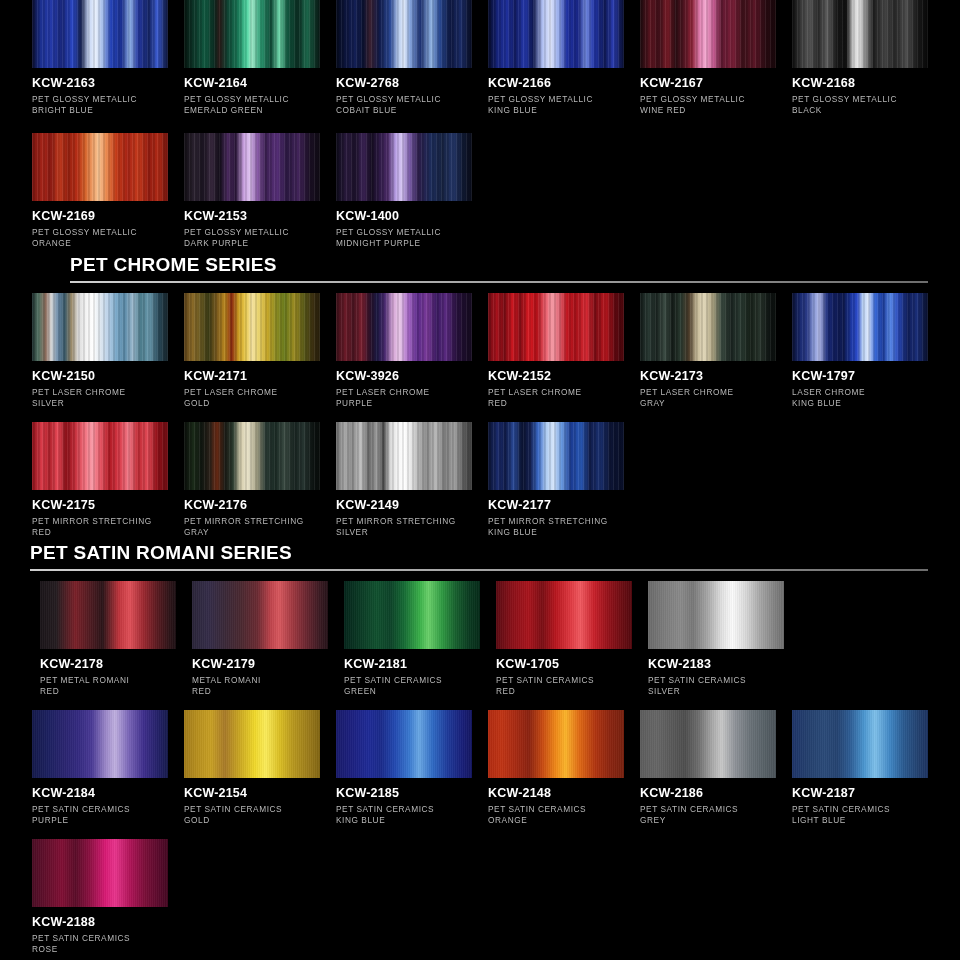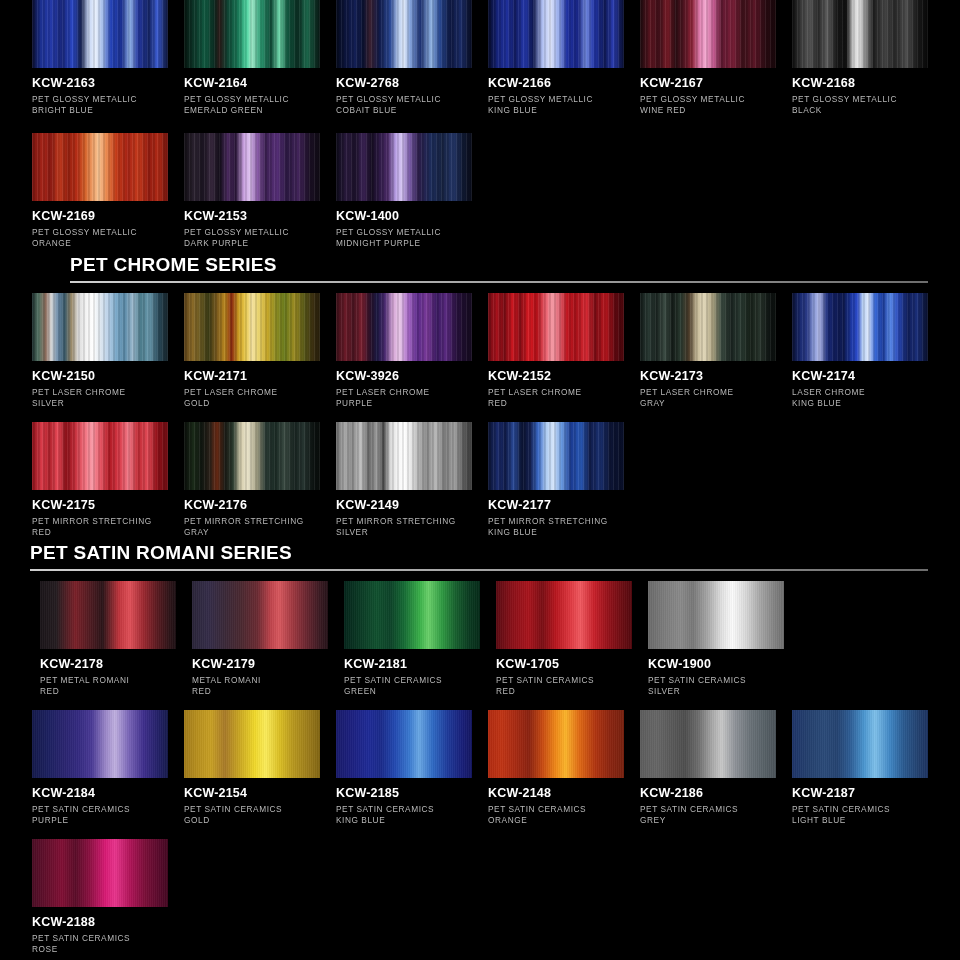--- a/index.html
+++ b/index.html
@@ -177,21 +177,21 @@
         <div class="swatch" style="background: linear-gradient(to right, rgb(16, 24, 22) 0%, rgb(42, 58, 52) 6%, rgb(26, 36, 32) 12%, rgb(58, 74, 66) 18%, rgb(20, 28, 24) 24%, rgb(42, 58, 48) 30%, rgb(74, 58, 40) 36%, rgb(200, 188, 154) 42%, rgb(224, 214, 184) 47%, rgb(176, 166, 132) 53%, rgb(58, 74, 64) 60%, rgb(26, 36, 32) 67%, rgb(42, 58, 50) 74%, rgb(22, 32, 24) 81%, rgb(40, 52, 44) 88%, rgb(14, 20, 18) 95%, rgb(10, 14, 12) 100%);">
           <div style="position: absolute; inset: 0px; pointer-events: none; background: repeating-linear-gradient(to right, rgba(255, 255, 255, 0.07) 0px, rgba(255, 255, 255, 0.07) 1px, rgba(0, 0, 0, 0.1) 1px, rgba(0, 0, 0, 0.1) 3px, rgba(255, 255, 255, 0) 3px, rgba(255, 255, 255, 0) 5px);"></div>
         </div>
         <div class="code">KCW-2173</div>
         <div class="desc"><span class="l1">PET LASER CHROME</span><span class="l2">GRAY</span></div>
       </div>
       <div class="cell">
         <div class="swatch" style="background: linear-gradient(to right, rgb(10, 16, 48) 0%, rgb(26, 42, 112) 6%, rgb(42, 58, 134) 11%, rgb(138, 154, 216) 16%, rgb(176, 184, 232) 20%, rgb(26, 42, 120) 26%, rgb(16, 28, 88) 32%, rgb(14, 26, 80) 38%, rgb(30, 58, 168) 44%, rgb(42, 74, 200) 48%, rgb(184, 208, 244) 52%, rgb(220, 232, 252) 56%, rgb(58, 106, 216) 61%, rgb(26, 58, 154) 67%, rgb(90, 138, 232) 72%, rgb(42, 74, 184) 78%, rgb(16, 30, 90) 85%, rgb(26, 46, 120) 92%, rgb(8, 14, 40) 100%);">
           <div style="position: absolute; inset: 0px; pointer-events: none; background: repeating-linear-gradient(to right, rgba(255, 255, 255, 0.07) 0px, rgba(255, 255, 255, 0.07) 1px, rgba(0, 0, 0, 0.1) 1px, rgba(0, 0, 0, 0.1) 3px, rgba(255, 255, 255, 0) 3px, rgba(255, 255, 255, 0) 5px);"></div>
         </div>
-        <div class="code">KCW-2174</div>
+        <div class="code">KCW-1797</div>
         <div class="desc"><span class="l1">LASER CHROME</span><span class="l2">KING BLUE</span></div>
       </div>
     </div>
     <div class="blk swatch-row" style="top: 422px;">
       <div class="cell">
         <div class="swatch" style="background: linear-gradient(to right, rgb(138, 16, 24) 0%, rgb(216, 58, 72) 7%, rgb(176, 34, 44) 13%, rgb(232, 74, 88) 19%, rgb(138, 16, 24) 25%, rgb(192, 42, 54) 31%, rgb(240, 106, 120) 38%, rgb(248, 154, 166) 44%, rgb(232, 90, 104) 50%, rgb(176, 26, 36) 57%, rgb(216, 58, 72) 64%, rgb(240, 122, 136) 71%, rgb(192, 42, 52) 78%, rgb(224, 74, 86) 85%, rgb(144, 16, 24) 92%, rgb(106, 12, 18) 100%);">
           <div style="position: absolute; inset: 0px; pointer-events: none; background: repeating-linear-gradient(to right, rgba(255, 255, 255, 0.07) 0px, rgba(255, 255, 255, 0.07) 1px, rgba(0, 0, 0, 0.1) 1px, rgba(0, 0, 0, 0.1) 3px, rgba(255, 255, 255, 0) 3px, rgba(255, 255, 255, 0) 5px);"></div>
         </div>
         <div class="code">KCW-2175</div>
         <div class="desc"><span class="l1">PET MIRROR STRETCHING</span><span class="l2">RED</span></div>
@@ -248,21 +248,21 @@
         <div class="swatch" style="background: linear-gradient(to right, rgb(90, 10, 18) 0%, rgb(138, 16, 24) 12%, rgb(168, 20, 28) 24%, rgb(122, 14, 20) 34%, rgb(184, 22, 30) 44%, rgb(224, 58, 66) 55%, rgb(240, 90, 96) 62%, rgb(200, 32, 42) 72%, rgb(150, 18, 26) 82%, rgb(106, 12, 18) 93%, rgb(82, 8, 14) 100%);">
           <div style="position: absolute; inset: 0px; pointer-events: none; background: repeating-linear-gradient(to right, rgba(255, 255, 255, 0.035) 0px, rgba(255, 255, 255, 0.035) 1px, rgba(0, 0, 0, 0.035) 1px, rgba(0, 0, 0, 0.035) 2px);"></div>
         </div>
         <div class="code">KCW-1705</div>
         <div class="desc"><span class="l1">PET SATIN CERAMICS</span><span class="l2">RED</span></div>
       </div>
       <div class="cell">
         <div class="swatch" style="background: linear-gradient(to right, rgb(106, 106, 106) 0%, rgb(124, 124, 124) 12%, rgb(138, 138, 138) 24%, rgb(120, 120, 120) 33%, rgb(168, 168, 168) 44%, rgb(224, 224, 224) 54%, rgb(251, 251, 251) 62%, rgb(216, 216, 216) 72%, rgb(168, 168, 168) 82%, rgb(130, 130, 130) 93%, rgb(110, 110, 110) 100%);">
           <div style="position: absolute; inset: 0px; pointer-events: none; background: repeating-linear-gradient(to right, rgba(255, 255, 255, 0.035) 0px, rgba(255, 255, 255, 0.035) 1px, rgba(0, 0, 0, 0.035) 1px, rgba(0, 0, 0, 0.035) 2px);"></div>
         </div>
-        <div class="code">KCW-1900</div>
+        <div class="code">KCW-2183</div>
         <div class="desc"><span class="l1">PET SATIN CERAMICS</span><span class="l2">SILVER</span></div>
       </div>
     </div>
     <div class="blk swatch-row" style="top: 710px;">
       <div class="cell">
         <div class="swatch" style="background: linear-gradient(to right, rgb(20, 25, 74) 0%, rgb(28, 32, 96) 12%, rgb(42, 36, 112) 24%, rgb(52, 42, 128) 34%, rgb(74, 58, 150) 44%, rgb(154, 134, 200) 54%, rgb(192, 176, 224) 61%, rgb(122, 102, 184) 71%, rgb(62, 46, 140) 82%, rgb(34, 32, 102) 93%, rgb(22, 26, 74) 100%);">
           <div style="position: absolute; inset: 0px; pointer-events: none; background: repeating-linear-gradient(to right, rgba(255, 255, 255, 0.035) 0px, rgba(255, 255, 255, 0.035) 1px, rgba(0, 0, 0, 0.035) 1px, rgba(0, 0, 0, 0.035) 2px);"></div>
         </div>
         <div class="code">KCW-2184</div>
         <div class="desc"><span class="l1">PET SATIN CERAMICS</span><span class="l2">PURPLE</span></div>

